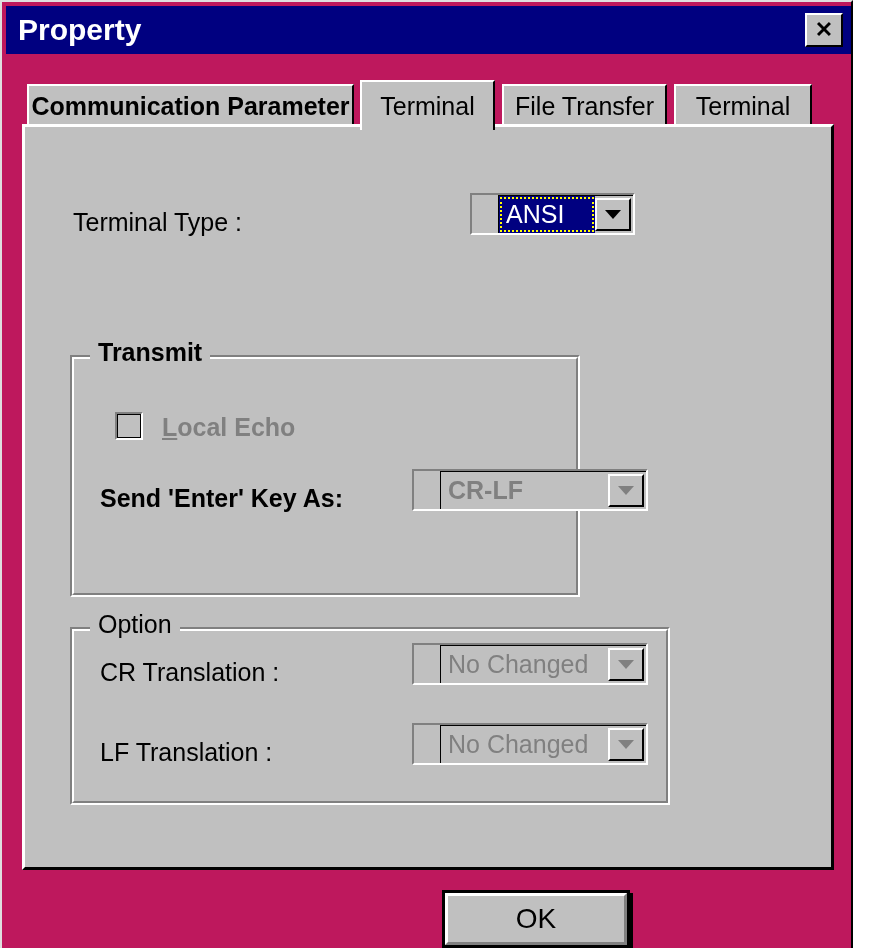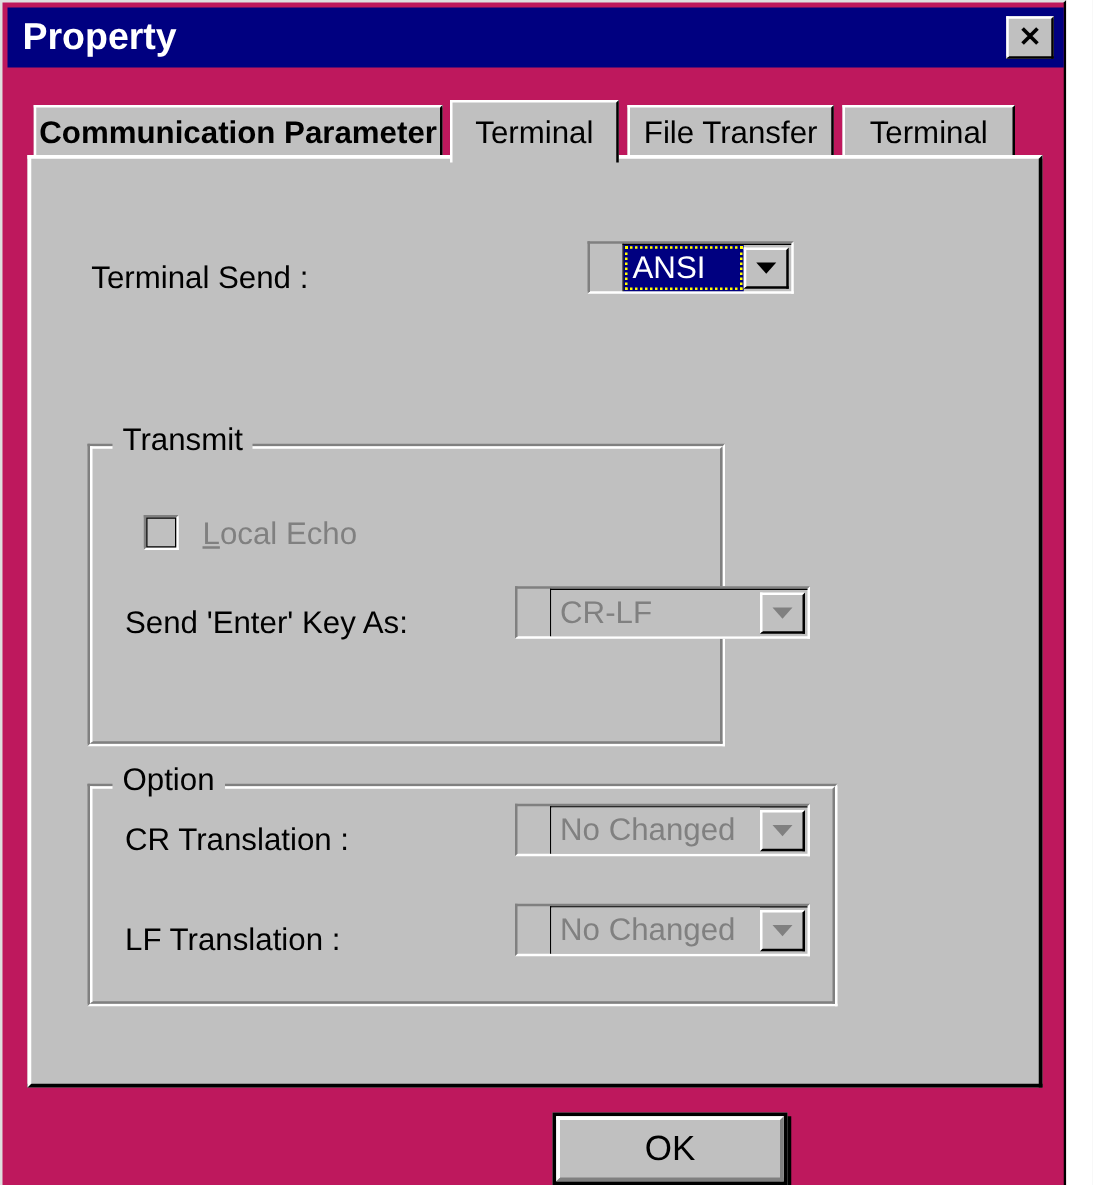--- a/index.html
+++ b/index.html
@@ -311,33 +311,33 @@
     <div class="tab" style="left:475px; width:165px;">
       <span>File Transfer</span>
     </div>
     <div class="tab" style="left:647px; width:138px;">
       <span>Terminal</span>
     </div>
   </div>
 
   <div id="tabpanel">
 
-    <div class="lbl" style="left:48px; top:83px;">Terminal Send :</div>
+    <div class="lbl" style="left:48px; top:83px;">Terminal Type :</div>
 
     <div class="combo" id="combo-terminal-type" style="left:445px; top:66px; width:165px;">
       <div class="combo-inner">
         <div class="combo-field">ANSI</div>
         <div class="combo-arrow">
           <span class="arrow-tri"></span>
         </div>
       </div>
     </div>
 
 
-    <div class="groupbox" style="left:45px; top:228px; width:510px; height:242px;">
+    <div class="groupbox" style="left:45px; top:228px; width:510px; height:242px;font-weight:bold;">
       <div class="groupbox-inner"></div>
       <div class="group-title">Transmit</div>
 
       <div id="checkbox-local-echo" style="left:43px; top:55px;">
         <div class="cb-inner"></div>
       </div>
       <div class="lbl dim" style="left:90px; top:58px;"><span class="accel">L</span><span>ocal Echo</span></div>
 
       <div class="lbl" style="left:28px; top:129px;">Send 'Enter' Key  As:</div>
 

